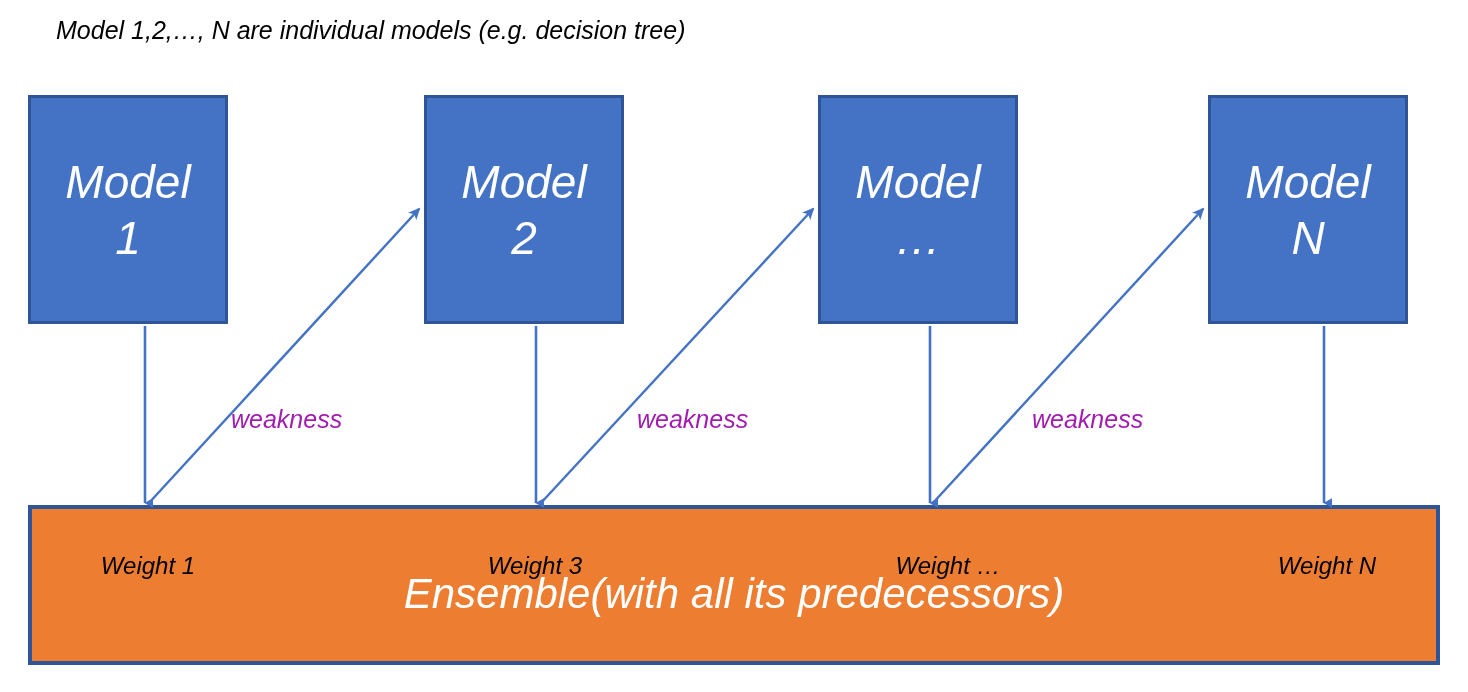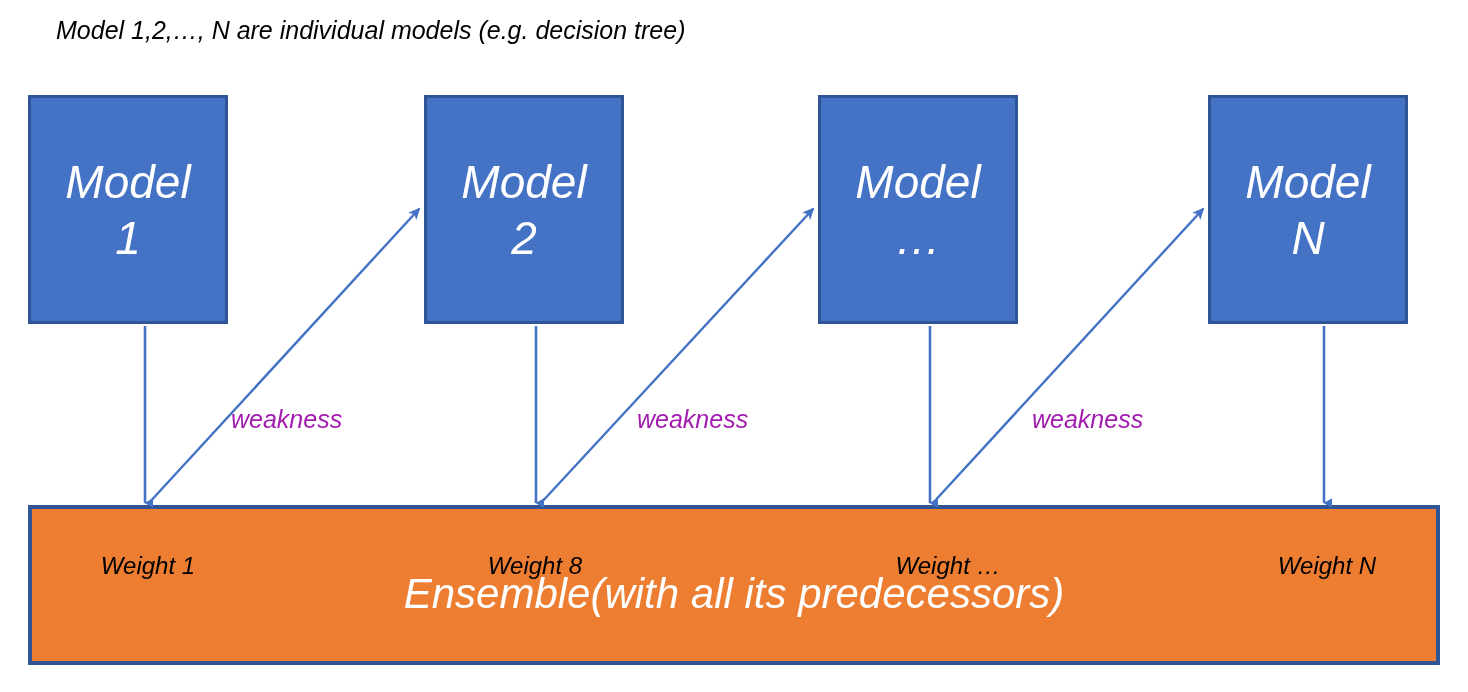--- a/index.html
+++ b/index.html
@@ -140,21 +140,21 @@
   <div class="model-box" id="box3">
     <span class="ln">Model</span>
     <span class="ln ln2">N</span>
   </div>
 
   <div id="ensemble-bar">
     <div id="ensemble-title">Ensemble(with all its predecessors)</div>
   </div>
 
   <div class="weight-label" id="w0">Weight 1</div>
-  <div class="weight-label" id="w1">Weight 8</div>
+  <div class="weight-label" id="w1">Weight 3</div>
   <div class="weight-label" id="w2">Weight …</div>
   <div class="weight-label" id="w3">Weight N</div>
 
   <div class="weakness-label" id="wk0">weakness</div>
   <div class="weakness-label" id="wk1">weakness</div>
   <div class="weakness-label" id="wk2">weakness</div>
 
   <svg id="arrow-layer" viewBox="0 0 1468 692" width="1468" height="692">
     <defs>
       <marker id="headDown" markerWidth="10" markerHeight="9" refX="5" refY="8.4" orient="auto" markerUnits="userSpaceOnUse">

